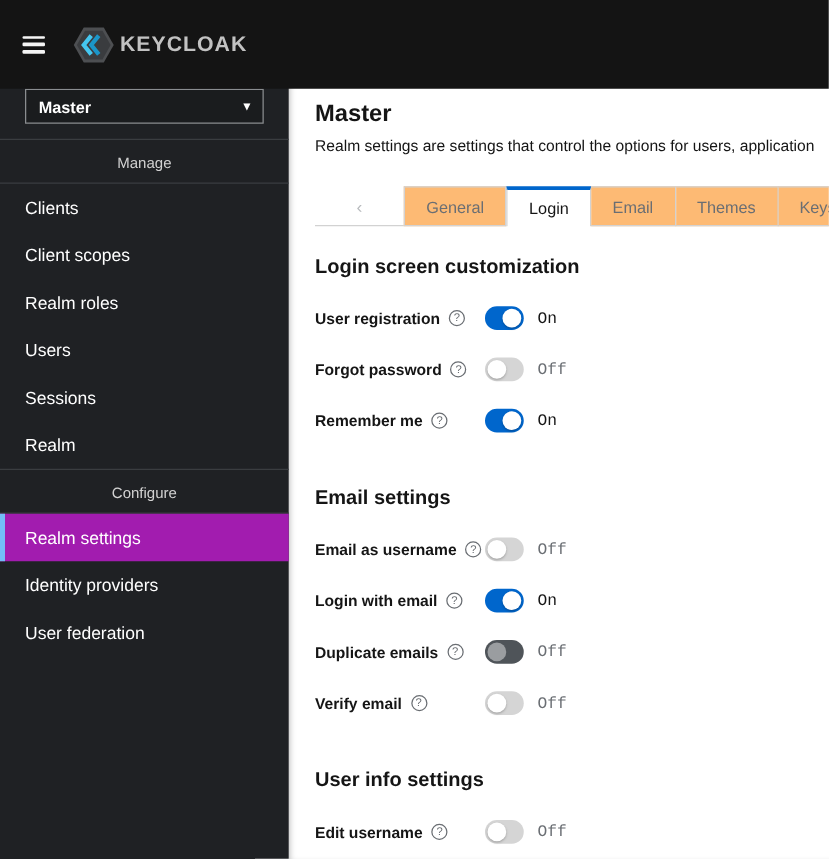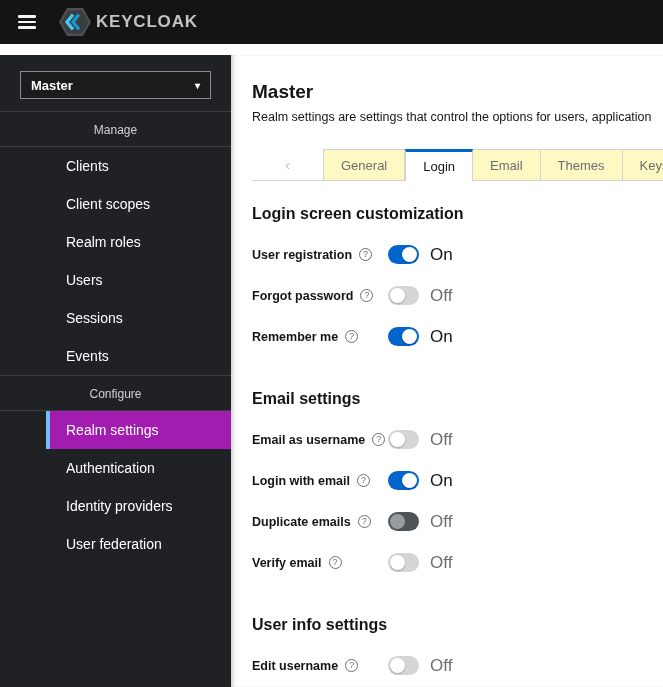--- a/index.html
+++ b/index.html
@@ -7,21 +7,21 @@
   body {
     font-family: "Liberation Sans", sans-serif;
     background: #ffffff;
     color: #151515;
     overflow: hidden;
     position: relative;
   }
 
   
   .app-header {
-    position: absolute; top: 0; left: 0; right: 0; height: 44px;
+    position: absolute; top: 0; left: 0; right: 0; height: 71px;
     background: #141414;
     display: flex; align-items: center;
     padding: 0 18px; gap: 22px; z-index: 5;
   }
   .hamburger { width: 18px; height: 14px; display: flex; flex-direction: column; justify-content: space-between; cursor: pointer; background: none; border: none; }
   .hamburger span { display: block; height: 2.6px; background: #f5f5f5; border-radius: 1px; }
   .brand { display: flex; align-items: center; gap: 4px; cursor: pointer; background: none; border: none; }
   .brand-text { font-size: 17px; font-weight: 700; letter-spacing: 0.8px; color: #c2c2c2; }
 
   
@@ -33,21 +33,21 @@
     margin: 16px 20px 12px 20px; height: 28px; width: 191px;
     border: 1px solid #8a8d90; background: #1a1c1e; color: #fff;
     display: flex; align-items: center; justify-content: space-between;
     padding: 0 10px; font-size: 13px; font-weight: 600; cursor: pointer;
     font-family: "Liberation Sans", sans-serif;
   }
   .realm-caret { font-size: 10px; color: #fff; }
   .nav-section { border-top: 1px solid #3a3d40; }
   .nav-section.second { }
   .nav-title { padding: 11px 20px 9px 20px; font-size: 12px; color: #d2d2d2; text-align: center; }
-  .nav-list { list-style: none; border-top: 1px solid #3a3d40; padding-left: 46px; }
+  .nav-list { list-style: none; border-top: 1px solid #3a3d40; }
   .nav-item {
     height: 38px; display: flex; align-items: center;
     padding: 0 20px; font-size: 14px; color: #fff; cursor: pointer;
   }
   .nav-item.active { background: #a21caf; border-left: 4px solid #73bcf7; padding-left: 16px; }
 
   
   .main {
     position: absolute; top: 55px; left: 231px; right: 0; bottom: 0;
     background: #fff; overflow: hidden;
@@ -63,21 +63,21 @@
   
   .tabs { display: flex; align-items: stretch; margin-top: 24px; height: 32px; }
   .tab-scroll {
     width: 71px; flex: none; background: #fff; border: none;
     border-bottom: 1px solid #d2d2d2; color: #b8bbbe; font-size: 14px;
     display: flex; align-items: center; justify-content: center;
   }
   .tablist { display: contents; }
   .tab {
     display: flex; align-items: center; padding: 0 17px;
-    background: #fef9c3; color: #6a6e73; font-size: 13px; cursor: pointer;
+    background: #fdba74; color: #6a6e73; font-size: 13px; cursor: pointer;
     border: 1px solid #d2d2d2; border-left: none;
     font-family: "Liberation Sans", sans-serif; white-space: nowrap;
   }
   .tablist .tab:first-of-type { border-left: 1px solid #d2d2d2; }
   .tab.active {
     background: #fff; color: #151515; font-weight: 400;
     border-top: 3px solid #0066cc; border-bottom: none;
     border-left: 1px solid #d2d2d2; border-right: 1px solid #d2d2d2;
   }
   .tabs::after { content: ""; flex: 1 0 0; border-bottom: 1px solid #d2d2d2; }
@@ -99,21 +99,21 @@
     background: #d5d5d5; border-radius: 10px; cursor: pointer;
   }
   .knob {
     position: absolute; top: 2px; left: 2px; width: 15px; height: 15px;
     background: #fff; border-radius: 50%; box-shadow: 0 1px 2px rgba(0,0,0,0.25);
   }
   .row[data-state="on"] .switch { background: #0066cc; }
   .row[data-state="on"] .knob { left: auto; right: 2px; }
   .row[data-state="off-disabled"] .switch { background: #4f5459; cursor: default; }
   .row[data-state="off-disabled"] .knob { background: #9a9da0; box-shadow: none; }
-  .state-label { margin-left: 11px; font-size: 17px; color: #6a6e73; }
+  .state-label { margin-left: 11px; font-size: 13px; color: #6a6e73; font-family: Liberation Mono, monospace; }
   .row[data-state="on"] .state-label { color: #151515; }
 </style>
 </head>
 <body>
 
 <header class="app-header">
   <button class="hamburger" aria-label="Toggle navigation">
     <span></span>
       <span></span>
       <span></span>
@@ -154,36 +154,33 @@
         <li class="nav-item">
           <span>Users</span>
         </li>
 
 
         <li class="nav-item">
           <span>Sessions</span>
         </li>
 
         <li class="nav-item">
-          <span>Events</span>
+          <span>Realm</span>
         </li>
       </ul>
   </div>
 
   <div class="nav-section second">
     <div class="nav-title">Configure</div>
     <ul class="nav-list">
 
         <li class="nav-item active">
           <span>Realm settings</span>
         </li>
 
-        <li class="nav-item">
-          <span>Authentication</span>
-        </li>
 
         <li class="nav-item">
           <span>Identity providers</span>
         </li>
 
         <li class="nav-item">
           <span>User federation</span>
         </li>
       </ul>
   </div>

